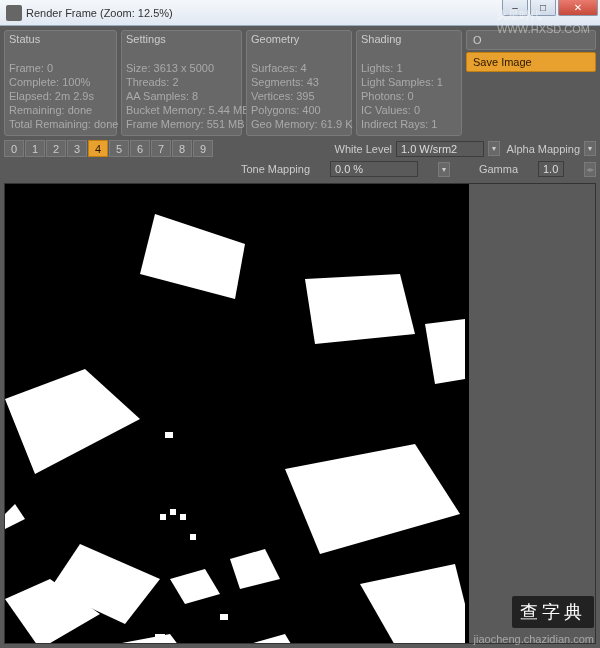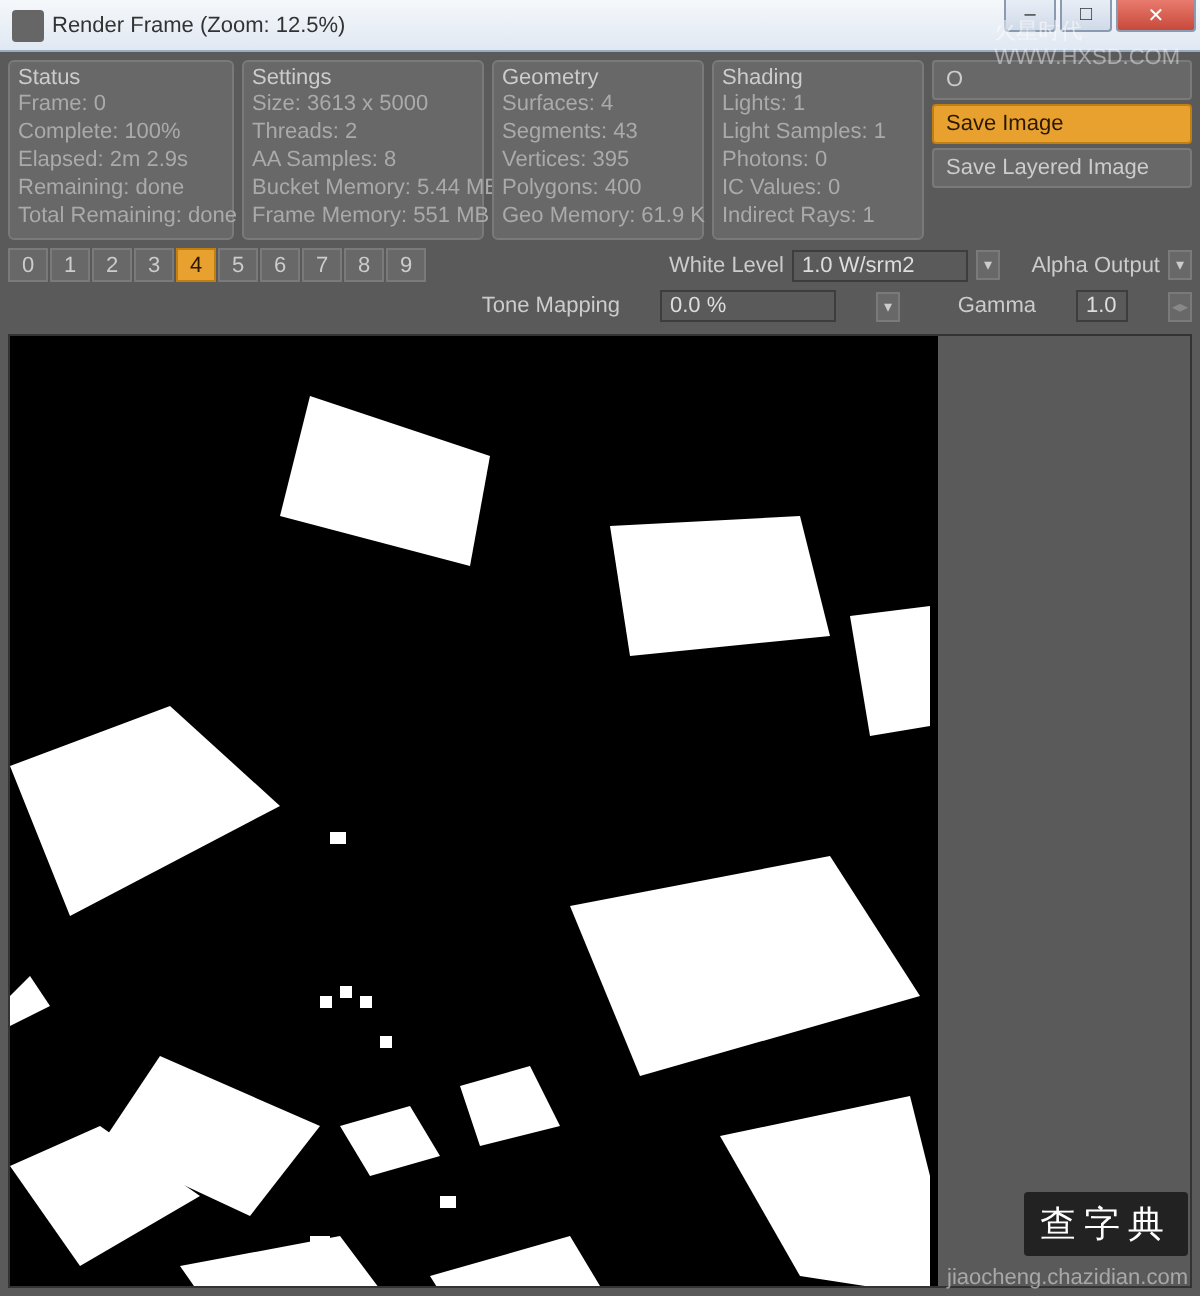--- a/index.html
+++ b/index.html
@@ -6,21 +6,21 @@
 body{background:#555;width:600px;height:648px;overflow:hidden}
 .titlebar{height:26px;background:linear-gradient(#f5f8fb,#e0e8f2);display:flex;align-items:center;padding:0 6px;border-bottom:1px solid #9aaabf;position:relative}
 .titlebar .icon{width:16px;height:16px;margin-right:4px;background:#666;border-radius:2px}
 .titlebar .title{color:#333}
 .winbtns{position:absolute;right:2px;top:0;display:flex;gap:2px}
 .winbtn{width:26px;height:16px;background:linear-gradient(#e8eef6,#d0dae8);border:1px solid #8a9ab0;border-top:none;border-radius:0 0 2px 2px;display:flex;align-items:center;justify-content:center;color:#333;font-size:10px}
 .winbtn.close{width:40px;background:linear-gradient(#e97a6e,#c74a3a);color:#fff}
 .content{display:flex;flex-direction:column;height:622px;background:#5a5a5a}
 .panels{display:flex;gap:4px;padding:4px 4px 2px 4px}
 .panel{background:#686868;border:1px solid #7a7a7a;border-radius:3px;padding:2px 4px 4px 4px}
-.panel-title{color:#ccc;font-size:11px;margin-bottom:0}
+.panel-title{color:#ccc;font-size:11px;margin-bottom:16px}
 .panel .row{color:#aaa;line-height:14px;white-space:nowrap}
 #p1{width:113px}#p2{width:121px}#p3{width:106px}#p4{width:106px}
 .sidebtns{flex:1;display:flex;flex-direction:column;gap:2px;min-width:0}
 .sidebtn{background:#686868;border:1px solid #7a7a7a;border-radius:2px;padding:3px 6px;color:#ccc;text-align:left}
 .sidebtn.primary{background:#e8a02e;border-color:#c07f10;color:#2b1800}
 .row2{display:flex;padding:2px 4px;gap:4px;align-items:center}
 .tabs{display:flex}
 .tab{width:20px;height:17px;background:#686868;border:1px solid #7a7a7a;color:#ccc;display:flex;align-items:center;justify-content:center;margin-right:1px}
 .tab.active{background:#e8a02e;border-color:#c07f10;color:#2b1800}
 .spacer{flex:1}
@@ -83,42 +83,41 @@
       <div class="panel-title">Shading</div>
       <div class="row">Lights: 1</div>
       <div class="row">Light Samples: 1</div>
       <div class="row">Photons: 0</div>
       <div class="row">IC Values: 0</div>
       <div class="row">Indirect Rays: 1</div>
     </div>
     <div class="sidebtns">
       <div class="sidebtn">O</div>
       <div class="sidebtn primary">Save Image</div>
-      <div class="sidebtn">Save Layered Image</div>
     </div>
   </div>
 
   <div class="row2">
     <div class="tabs" id="tabs">
         <div class="tab">0</div>
         <div class="tab">1</div>
         <div class="tab">2</div>
         <div class="tab">3</div>
         <div class="tab active">4</div>
         <div class="tab">5</div>
         <div class="tab">6</div>
         <div class="tab">7</div>
         <div class="tab">8</div>
         <div class="tab">9</div>
       </div>
     <div class="spacer"></div>
     <div class="lbl">White Level</div>
     <div class="input">1.0 W/srm2</div>
     <div class="droparrow">▾</div>
-    <div class="lbl" style="min-width:76px">Alpha Output</div>
+    <div class="lbl" style="min-width:76px">Alpha Mapping</div>
     <div class="droparrow">▾</div>
   </div>
 
   <div class="row3">
     <div class="spacer"></div>
     <div class="lbl">Tone Mapping</div>
     <div class="input">0.0 %</div>
     <div class="droparrow">▾</div>
     <div class="lbl" style="min-width:48px">Gamma</div>
     <div class="input small">1.0</div>

